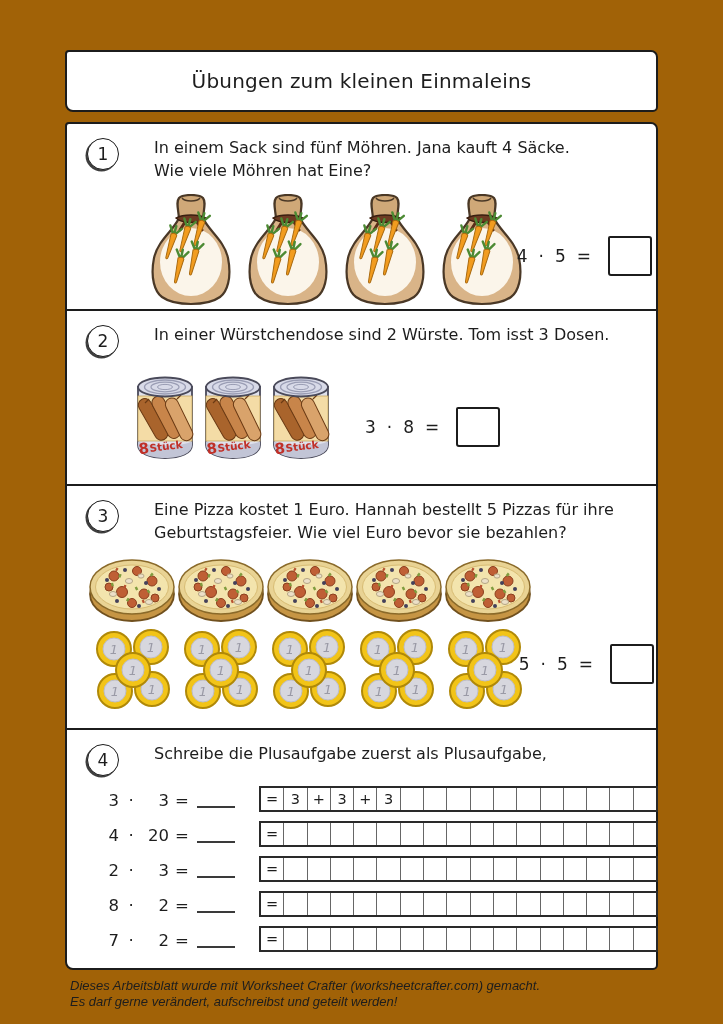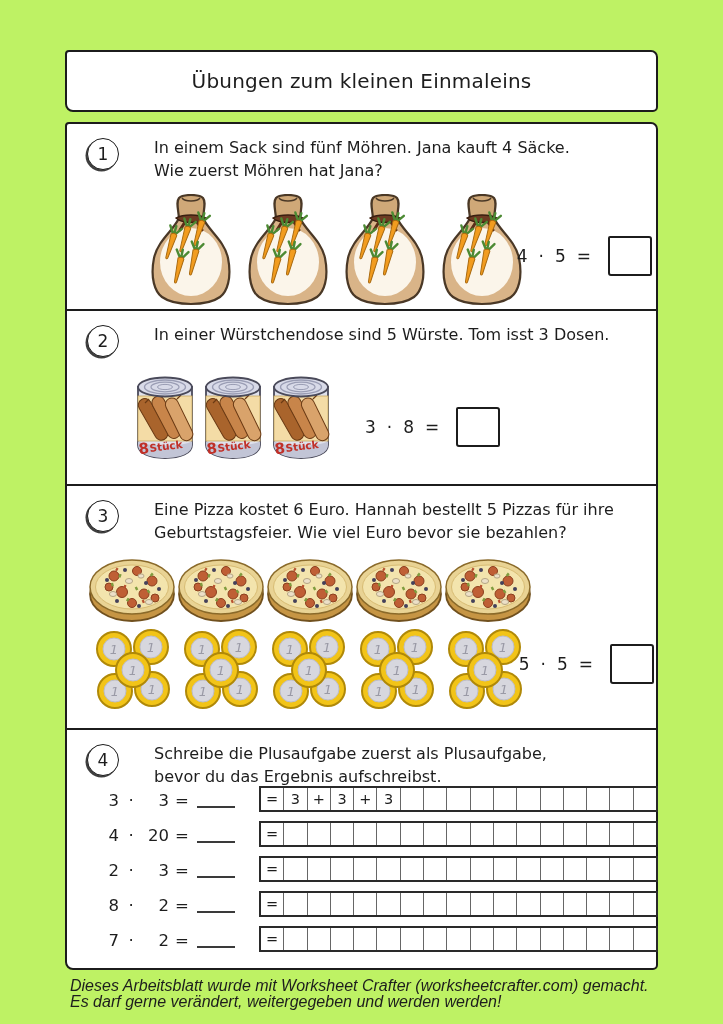--- a/index.html
+++ b/index.html
@@ -1,16 +1,16 @@
 <!DOCTYPE html>
 <html><head>
 <meta charset="utf-8">
 <style>
   html,body{margin:0;padding:0;background:#ffffff;}
-  .page{position:relative;width:723px;height:1024px;background:#bef264;
+  .page{position:relative;width:723px;height:1024px;background:#a16207;
         font-family:"DejaVu Sans",sans-serif;color:#1d1d1d;overflow:hidden;}
   .box{position:absolute;left:65px;width:589px;border:2px solid #1c1c1c;
        border-radius:4px 7px 5px 8px;background:#fff;}
   .title-box{top:50px;height:58px;display:flex;align-items:center;justify-content:center;}
   .title-text{font-size:20px;letter-spacing:.2px;}
   .main-box{top:122px;height:844px;}
   .sec{position:relative;width:100%;}
   .sec + .sec{border-top:2px solid #1c1c1c;}
   .s1{height:185px;} .s2{height:173px;} .s3{height:242px;} .s4{height:236px;}
   .badge{position:absolute;left:20px;top:14px;width:30px;height:30px;border:1.6px solid #1c1c1c;
@@ -35,38 +35,38 @@
   .pdot{width:24px;text-align:center;}
   .pb{width:26px;text-align:right;}
   .peq{width:26px;text-align:center;}
   .pblank{width:38px;height:15px;border-bottom:2px solid #3a3a3a;margin-left:2px;align-self:flex-start;margin-top:5px;}
   .pgrid{position:absolute;left:154px;top:0;width:399px;height:26px;border:2px solid #2a2a2a;
          display:flex;background:#fff;box-sizing:border-box;}
   .gcell{flex:1;border-left:1.5px solid #666;display:flex;align-items:center;justify-content:center;
          font-size:14.5px;}
   .gcell:first-child{border-left:none;}
   .footer{position:absolute;left:70px;top:978px;font-family:"Liberation Sans",sans-serif;
-          font-style:italic;font-size:16px;line-height:16px;color:#1d1d1d;}
+          font-style:italic;font-size:13px;line-height:16px;color:#1d1d1d;}
 </style>
 </head>
 <body>
 
 <div class="page">
 
   <div class="box title-box">
     <div class="title-text">Übungen zum kleinen Einmaleins</div>
   </div>
 
   <div class="box main-box">
 
     <div class="sec s1">
       <div class="badge">1</div>
       <div class="prose">
         <div>In einem Sack sind fünf Möhren. Jana kauft 4 Säcke.</div>
-        <div>Wie zuerst Möhren hat Jana?</div>
+        <div>Wie viele Möhren hat Eine?</div>
       </div>
       <div class="imgrow">
   <svg viewBox="0 0 93 112" width="93" height="112">
     <path d="M34,24 C29,36 13,46 9,64 C5,84 10,98 17,103 C24,108 36,110 46,110 C56,110 68,108 75,103 C82,98 87,84 83,64 C79,46 63,36 58,24 Z" fill="#d9b488" stroke="#4a3826" stroke-width="2.2" stroke-linejoin="round"></path>
     <ellipse cx="46" cy="68" rx="31" ry="34" fill="#fbf5ea"></ellipse>
     <path d="M34,24 C33,14 31,8 34,4 C38,0 54,0 58,4 C61,8 59,14 58,24 C52,28 40,28 34,24 Z" fill="#cfa878" stroke="#4a3826" stroke-width="2.2" stroke-linejoin="round"></path>
     <path d="M37,4 C40,8 52,8 55,4" fill="none" stroke="#4a3826" stroke-width="1.4"></path>
     <path d="M31,24 C38,20 54,20 61,24 C54,30 38,30 31,24 Z" fill="#6d3b22" stroke="#3a1f10" stroke-width="1.4"></path>
     <path d="M40,28 l-5,8 M52,28 l5,8" stroke="#5a2d18" stroke-width="3" stroke-linecap="round" fill="none"></path>
     <g stroke-linecap="round">
@@ -191,21 +191,21 @@
         <span>·</span>
         <span>5</span>
         <span>=</span>
         <span class="ansbox"></span>
       </div>
     </div>
 
     <div class="sec s2">
       <div class="badge">2</div>
       <div class="prose">
-        <div>In einer Würstchendose sind 5 Würste. Tom isst 3 Dosen.</div>
+        <div>In einer Würstchendose sind 2 Würste. Tom isst 3 Dosen.</div>
       </div>
       <div class="imgrow">
   <svg viewBox="0 0 64 88" width="64" height="88">
     <path d="M5,14 L5,72 C5,80 16,85 32,85 C48,85 59,80 59,72 L59,14 Z" fill="#dfe1ec" stroke="#4a4a5a" stroke-width="1.8"></path>
     <path d="M5,68 L5,72 C5,80 16,85 32,85 C48,85 59,80 59,72 L59,68 C52,74 12,74 5,68 Z" fill="#c2c5d6"></path>
     <rect x="5" y="23" width="54" height="45" fill="#f4dca6" stroke="#c8a860" stroke-width="0.8"></rect>
     <g stroke="#6b3a14" stroke-width="1">
       <rect x="-7" y="-24" width="13" height="46" rx="6.5" transform="translate(21,47) rotate(-30)" fill="#a9642c"></rect>
       <rect x="-7" y="-24" width="13" height="46" rx="6.5" transform="translate(34,45) rotate(-28)" fill="#c8854a"></rect>
       <rect x="-7" y="-24" width="13" height="46" rx="6.5" transform="translate(47,47) rotate(-26)" fill="#d9a36b"></rect>
@@ -266,21 +266,21 @@
         <span>·</span>
         <span>8</span>
         <span>=</span>
         <span class="ansbox"></span>
       </div>
     </div>
 
     <div class="sec s3">
       <div class="badge">3</div>
       <div class="prose">
-        <div>Eine Pizza kostet 6 Euro. Hannah bestellt 5 Pizzas für ihre</div>
+        <div>Eine Pizza kostet 1 Euro. Hannah bestellt 5 Pizzas für ihre</div>
         <div>Geburtstagsfeier. Wie viel Euro bevor sie bezahlen?</div>
       </div>
       <div class="imgrow pizzas">
   <svg viewBox="0 0 87 70" width="87" height="70">
     <ellipse cx="43" cy="40" rx="42" ry="27" fill="#c69544" stroke="#70501e" stroke-width="1.8"></ellipse>
     <ellipse cx="43" cy="33" rx="42" ry="27" fill="#e9d394" stroke="#8a6a2a" stroke-width="1.5"></ellipse>
     <ellipse cx="43" cy="33" rx="36.5" ry="22" fill="#f3e4ad" stroke="#d8bc74" stroke-width="1"></ellipse>
     <g fill="#bf5f35" stroke="#8c3f1e" stroke-width="1">
       <circle cx="25" cy="22" r="5"></circle>
               <circle cx="48" cy="17" r="4.5"></circle>
@@ -649,21 +649,20 @@
         <span>5</span>
         <span>=</span>
         <span class="ansbox"></span>
       </div>
     </div>
 
     <div class="sec s4">
       <div class="badge">4</div>
       <div class="prose">
         <div>Schreibe die Plusaufgabe zuerst als Plusaufgabe,</div>
-        <div>bevor du das Ergebnis aufschreibst.</div>
       </div>
       <div class="p-area" id="problem-area">
           <div class="prow">
             <span class="pa">3</span>
             <span class="pdot">·</span>
             <span class="pb">3</span>
             <span class="peq">=</span>
             <span class="pblank"></span>
             <span class="pgrid">
               <span class="gcell">=</span>
@@ -789,16 +788,16 @@
               <span class="gcell"></span>
             </span>
           </div>
         </div>
     </div>
 
   </div>
 
   <div class="footer">
     <div>Dieses Arbeitsblatt wurde mit Worksheet Crafter (worksheetcrafter.com) gemacht.</div>
-    <div>Es darf gerne verändert, weitergegeben und werden werden!</div>
+    <div>Es darf gerne verändert, aufschreibst und geteilt werden!</div>
   </div>
 
 </div>
 
 </body></html>

